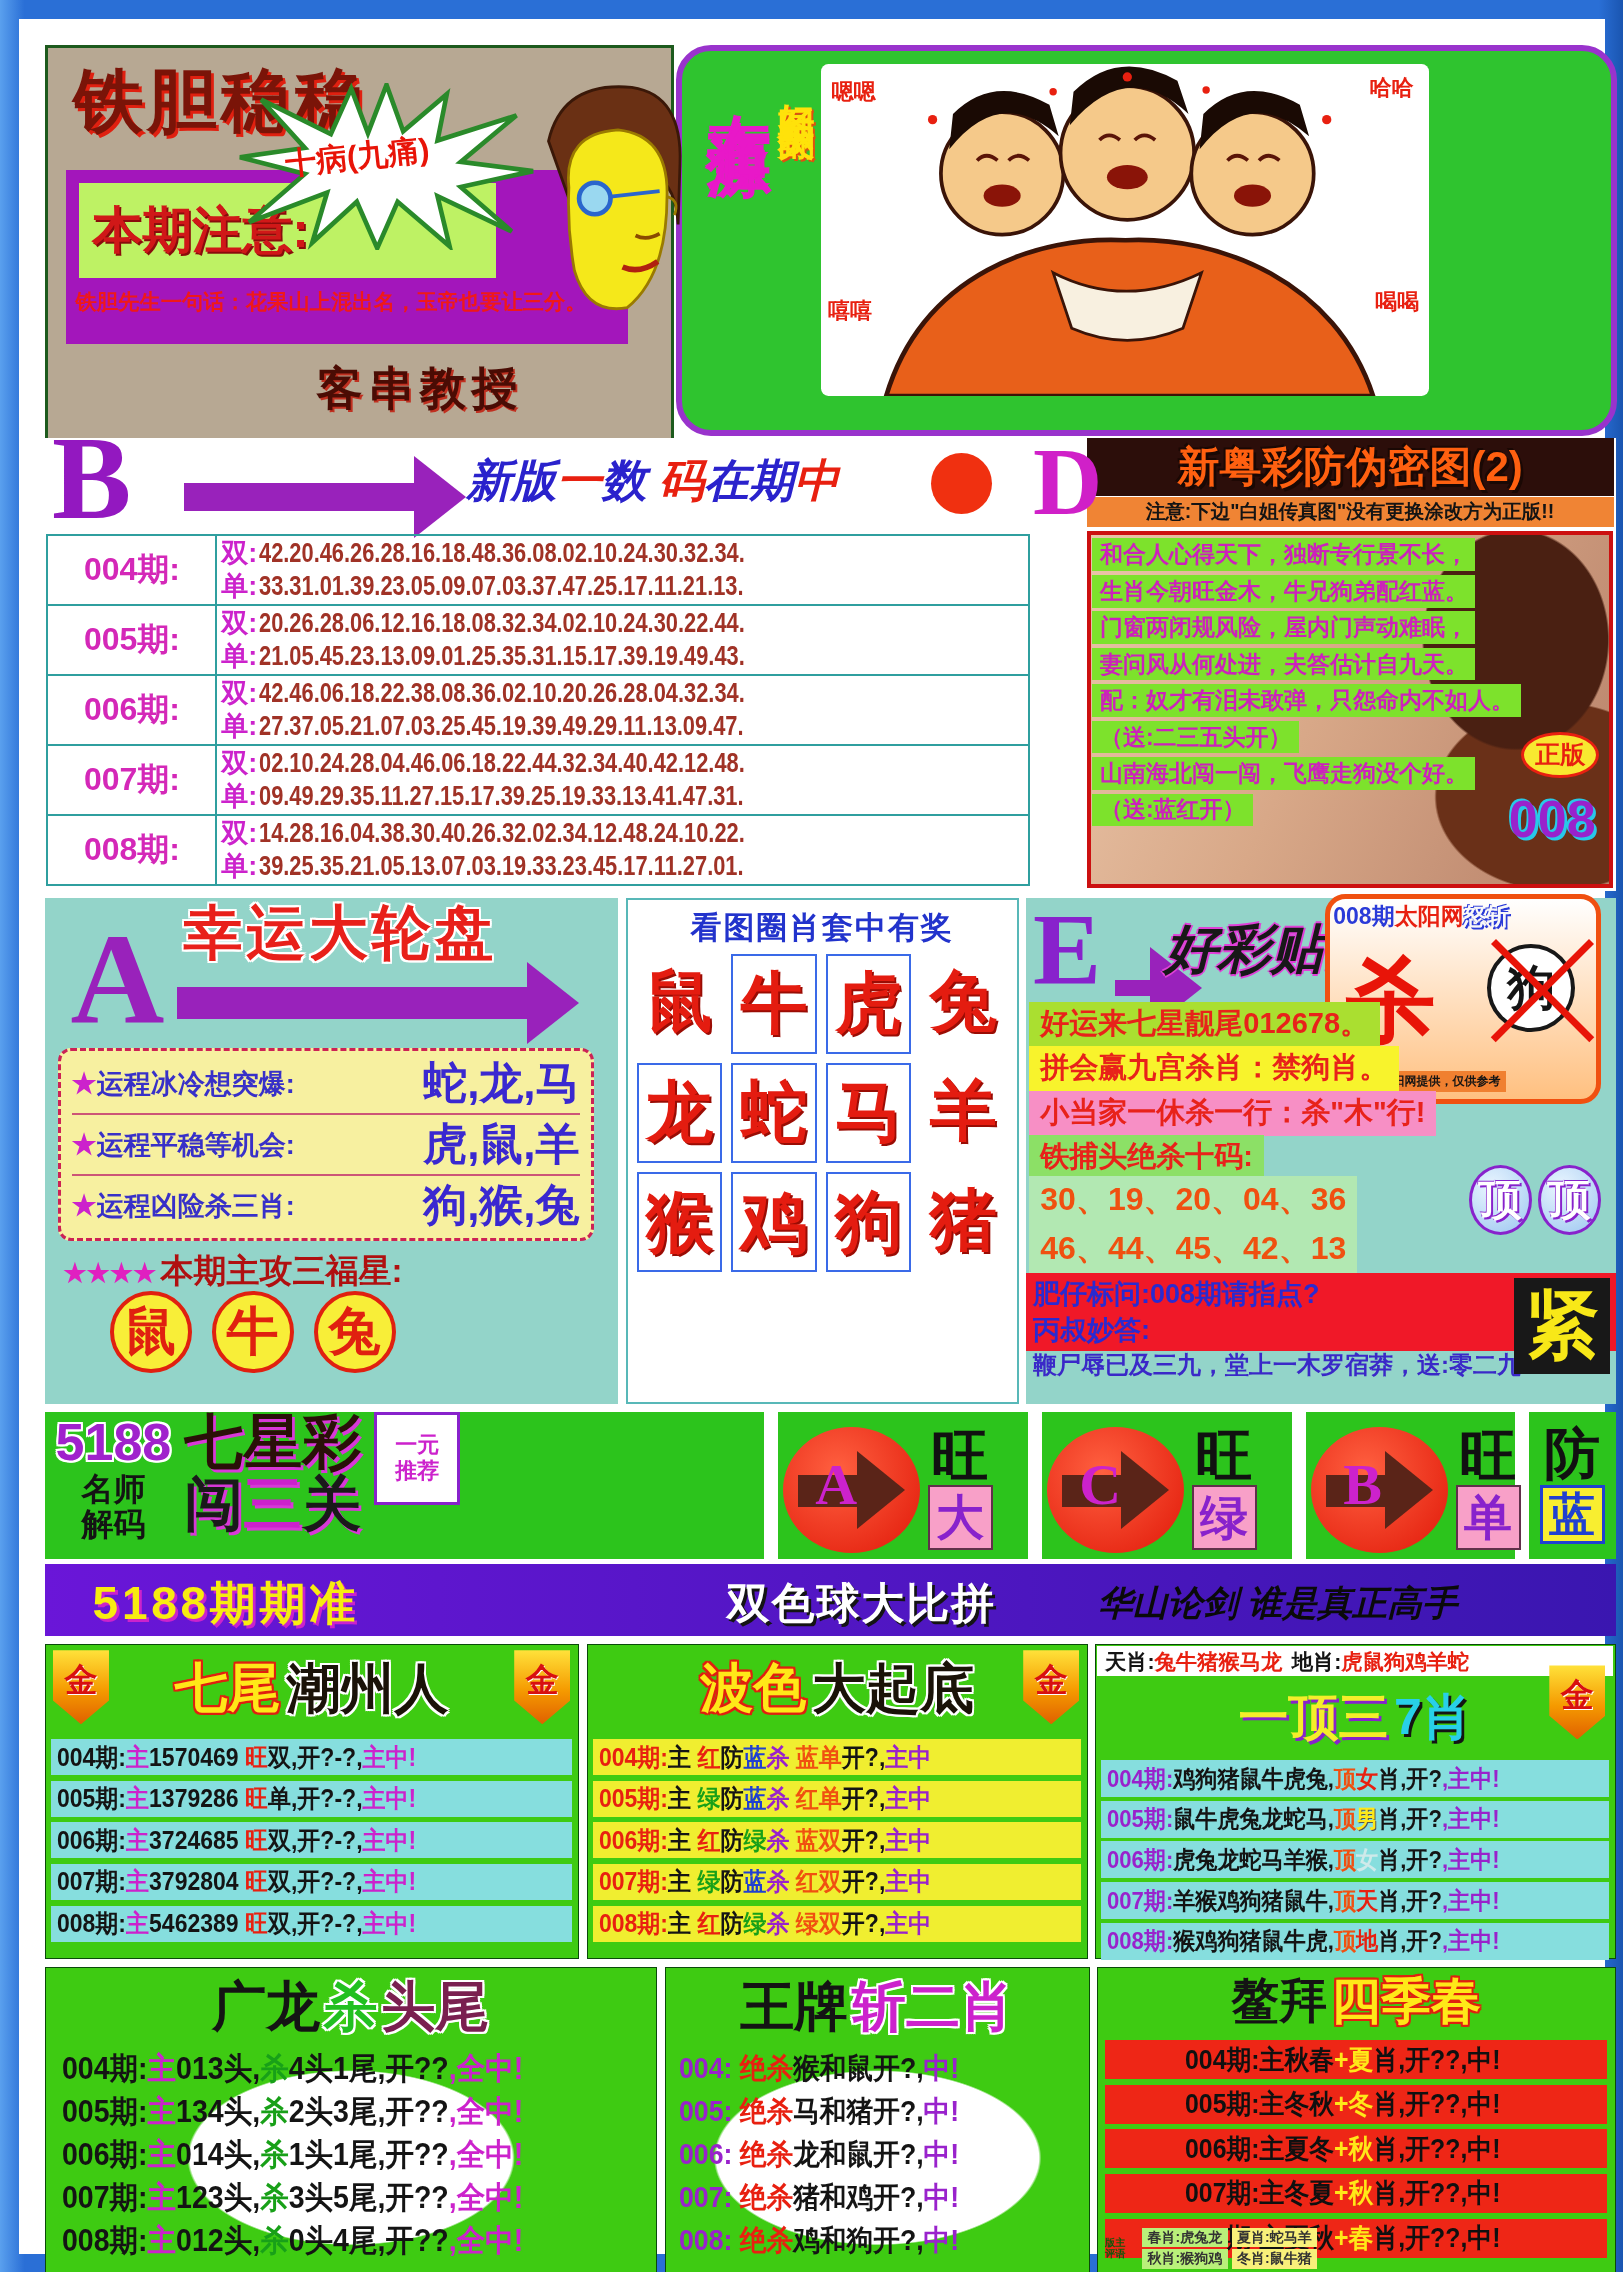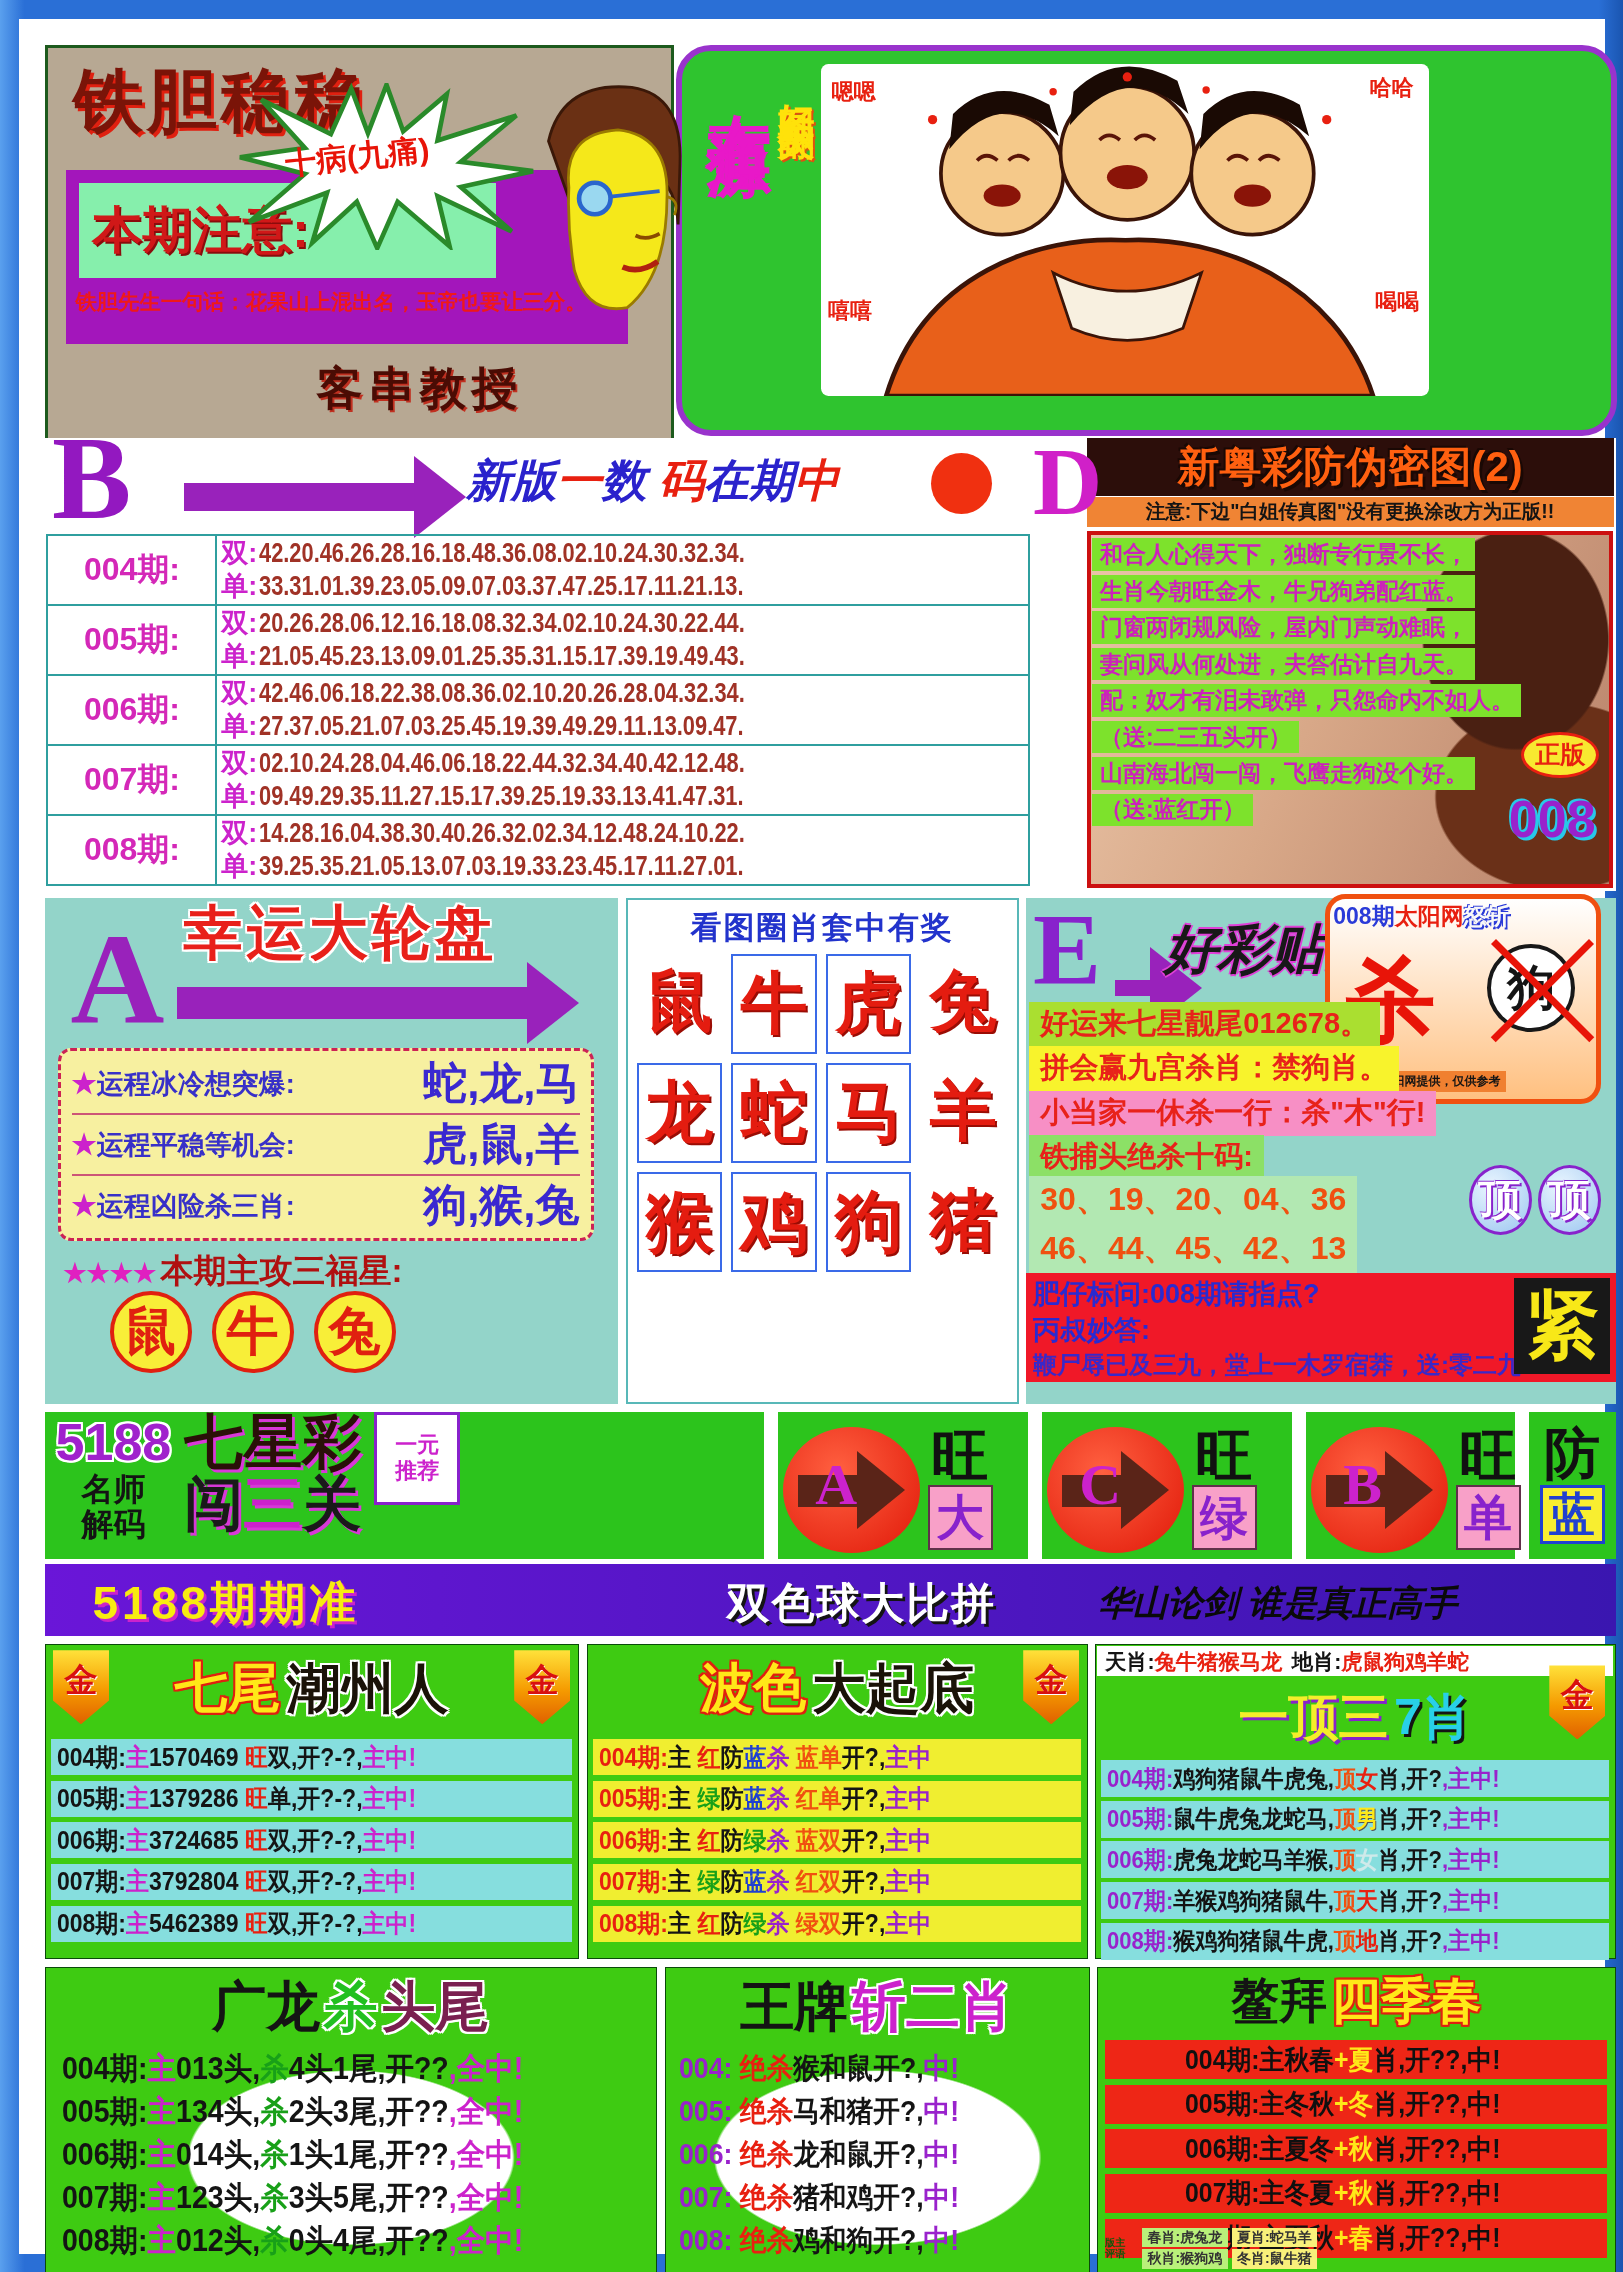--- a/index.html
+++ b/index.html
@@ -11,21 +11,21 @@
   .orr{text-shadow:-1.9px 0 0 #e02010,1.9px 0 0 #e02010,0 -1.9px 0 #e02010,0 1.9px 0 #e02010,-1.9px -1.9px 0 #e02010,1.9px 1.9px 0 #e02010,-1.9px 1.9px 0 #e02010,1.9px -1.9px 0 #e02010;}
   .omg{text-shadow:-1.9px 0 0 #e040d8,1.9px 0 0 #e040d8,0 -1.9px 0 #e040d8,0 1.9px 0 #e040d8;}
   .cond{display:inline-block;transform:scaleX(.78);transform-origin:0 50%;white-space:nowrap;}
   .fit{display:inline-block;transform:scaleX(.92);transform-origin:0 50%;white-space:nowrap;}
   
   #tanbox{left:26px;top:26px;width:623px;height:390px;background:#b7a893;border:3.7px solid #1d5a1d;}
   #tl-title{left:26px;top:7.4px;font-size:70px;font-weight:bold;color:#7a1408;text-shadow:2.8px 2.8px 0 #e02010;letter-spacing:3.7px;}
   #starburst{left:190px;top:35px;width:297px;height:167px;z-index:5;}
   #starburst-text{left:237px;top:88px;z-index:6;font-size:31px;font-weight:bold;color:#e81408;transform:rotate(-6deg);}
   #purplebox{left:18.6px;top:122px;width:562px;height:174px;background:#a316bb;z-index:2;}
-  #noticebox{left:13px;top:13px;width:417px;height:95px;background:#86efac;display:flex;align-items:center;}
+  #noticebox{left:13px;top:13px;width:417px;height:95px;background:#bef264;display:flex;align-items:center;}
   #notice-text{margin-left:13px;font-size:50px;font-weight:bold;color:#d01818;text-shadow:1.9px 1.9px 0 #8a0c0c;}
   #quote-bar{left:9.3px;top:117px;width:544px;font-size:21.3px;font-weight:bold;color:#f01818;}
   #signature{left:269px;top:310px;font-size:46px;font-weight:bold;color:#4a0c04;text-shadow:1.9px 1.9px 0 #c03020;letter-spacing:5.6px;z-index:3;}
   #face-icon{left:482px;top:28px;width:162px;height:269px;z-index:4;}
   
   #greenpanel{left:657px;top:26px;width:941px;height:391px;background:#2fc42f;border:6.5px solid #9933cc;border-radius:35px;box-sizing:border-box;}
   #vtitle{left:13px;top:11px;writing-mode:vertical-rl;text-orientation:upright;font-size:65px;font-weight:bold;color:#e818c8;letter-spacing:7.4px;}
   #vsub{left:89px;top:24px;writing-mode:vertical-rl;text-orientation:upright;font-size:37px;font-weight:bold;color:#ffe20a;text-shadow:1.9px 1.9px 0 #e05010;letter-spacing:5.6px;}
   #cartoonbox{left:139px;top:13px;width:608px;height:332px;background:#ffffff;border-radius:7.4px;}
   .bub{position:absolute;font-size:22px;font-weight:bold;color:#e82010;}
@@ -91,21 +91,21 @@
   .xline{position:absolute;width:139px;height:7.4px;background:#e81408;left:-18.6px;top:39px;}
   #e-badge-note{position:absolute;left:9.3px;bottom:7.4px;background:#f08030;color:#141414;font-size:12px;font-weight:bold;padding:1.9px 5.6px;white-space:nowrap;}
   .echip{position:absolute;padding:2.8px 11px;font-size:29px;font-weight:bold;color:#e8221a;white-space:nowrap;}
   #e-line1{left:3.7px;top:104px;background:#aadf30;}
   #e-line2{left:3.7px;top:148px;background:#f8f32c;}
   #e-line3{left:3.7px;top:193px;background:#f78fc5;}
   #e-line4{left:3.7px;top:237px;background:#8ce066;}
   #e-nums1{left:3.7px;top:278px;background:#b2e8b2;color:#f05010;font-size:32px;}
   #e-nums2{left:3.7px;top:327px;background:#b2e8b2;color:#f05010;font-size:32px;}
   .ding{position:absolute;top:267px;width:63px;height:70px;border-radius:50%;background:radial-gradient(circle at 35% 30%,#eaf6ff,#9cc6f0);border:3.7px solid #8822cc;display:flex;align-items:center;justify-content:center;font-size:43px;font-weight:bold;color:#ffffff;text-shadow:1.9px 1.9px 0 #8822cc,-0.9px -0.9px 0 #8822cc;box-sizing:border-box;}
-  #e-red{left:0px;top:375px;width:590px;height:109px;background:#f01828;}
+  #e-red{left:0px;top:375px;width:590px;height:78px;background:#f01828;}
   #e-q{position:absolute;left:7.4px;top:3.7px;font-size:27px;font-weight:bold;color:#2a2ad0;white-space:nowrap;}
   #e-alabel{position:absolute;left:7.4px;top:39px;font-size:27px;font-weight:bold;color:#2a2ad0;}
   #e-answer{position:absolute;left:7.4px;top:76px;font-size:24px;font-weight:bold;color:#3a28c8;white-space:nowrap;}
   #e-tight{position:absolute;right:5.6px;top:5.6px;width:96px;height:96px;background:#181818;display:flex;align-items:center;justify-content:center;font-size:74px;font-weight:bold;color:#f8e818;}
   
   #banner{left:26px;top:1393px;width:1571px;height:147px;background:#ffffff;}
   .bseg{position:absolute;top:0;height:147px;background:#2cc41c;}
   #bseg1{left:0;width:719px;display:flex;align-items:flex-start;gap:13px;padding-left:11px;box-sizing:border-box;}
   #bsegA{left:733px;width:250px;} #bsegC{left:997px;width:250px;} #bsegB{left:1261px;width:209px;} #bsegF{left:1484px;width:87px;}
   .b5188{font-size:52px;font-weight:bold;color:#a022cc;}

